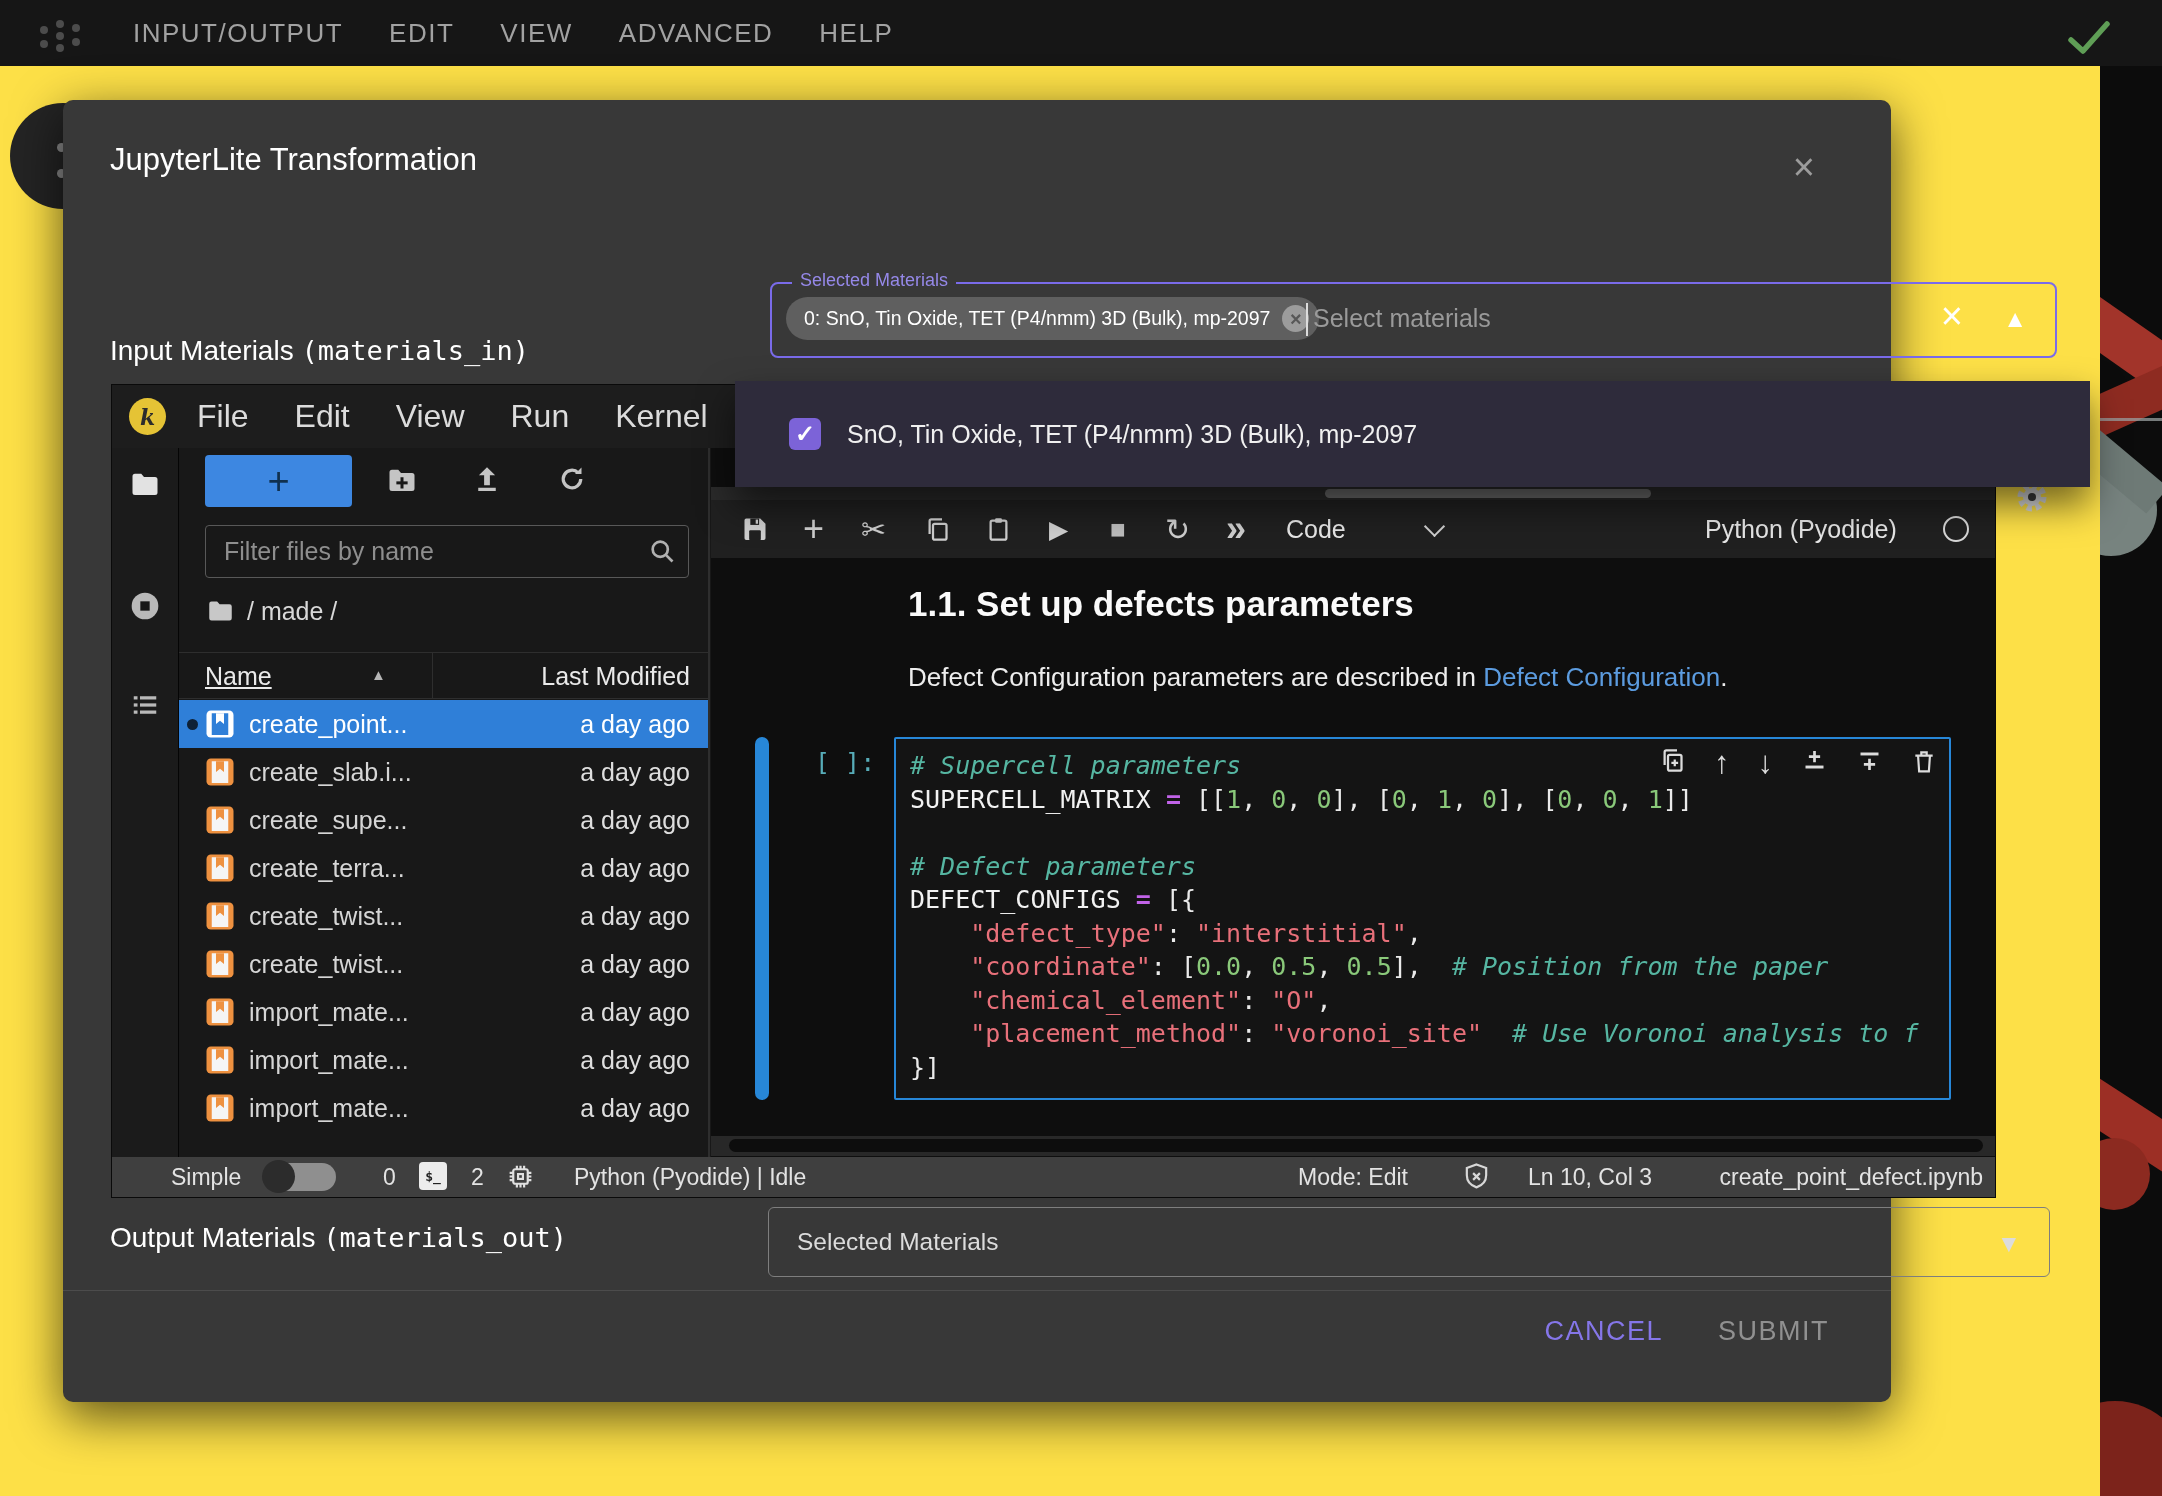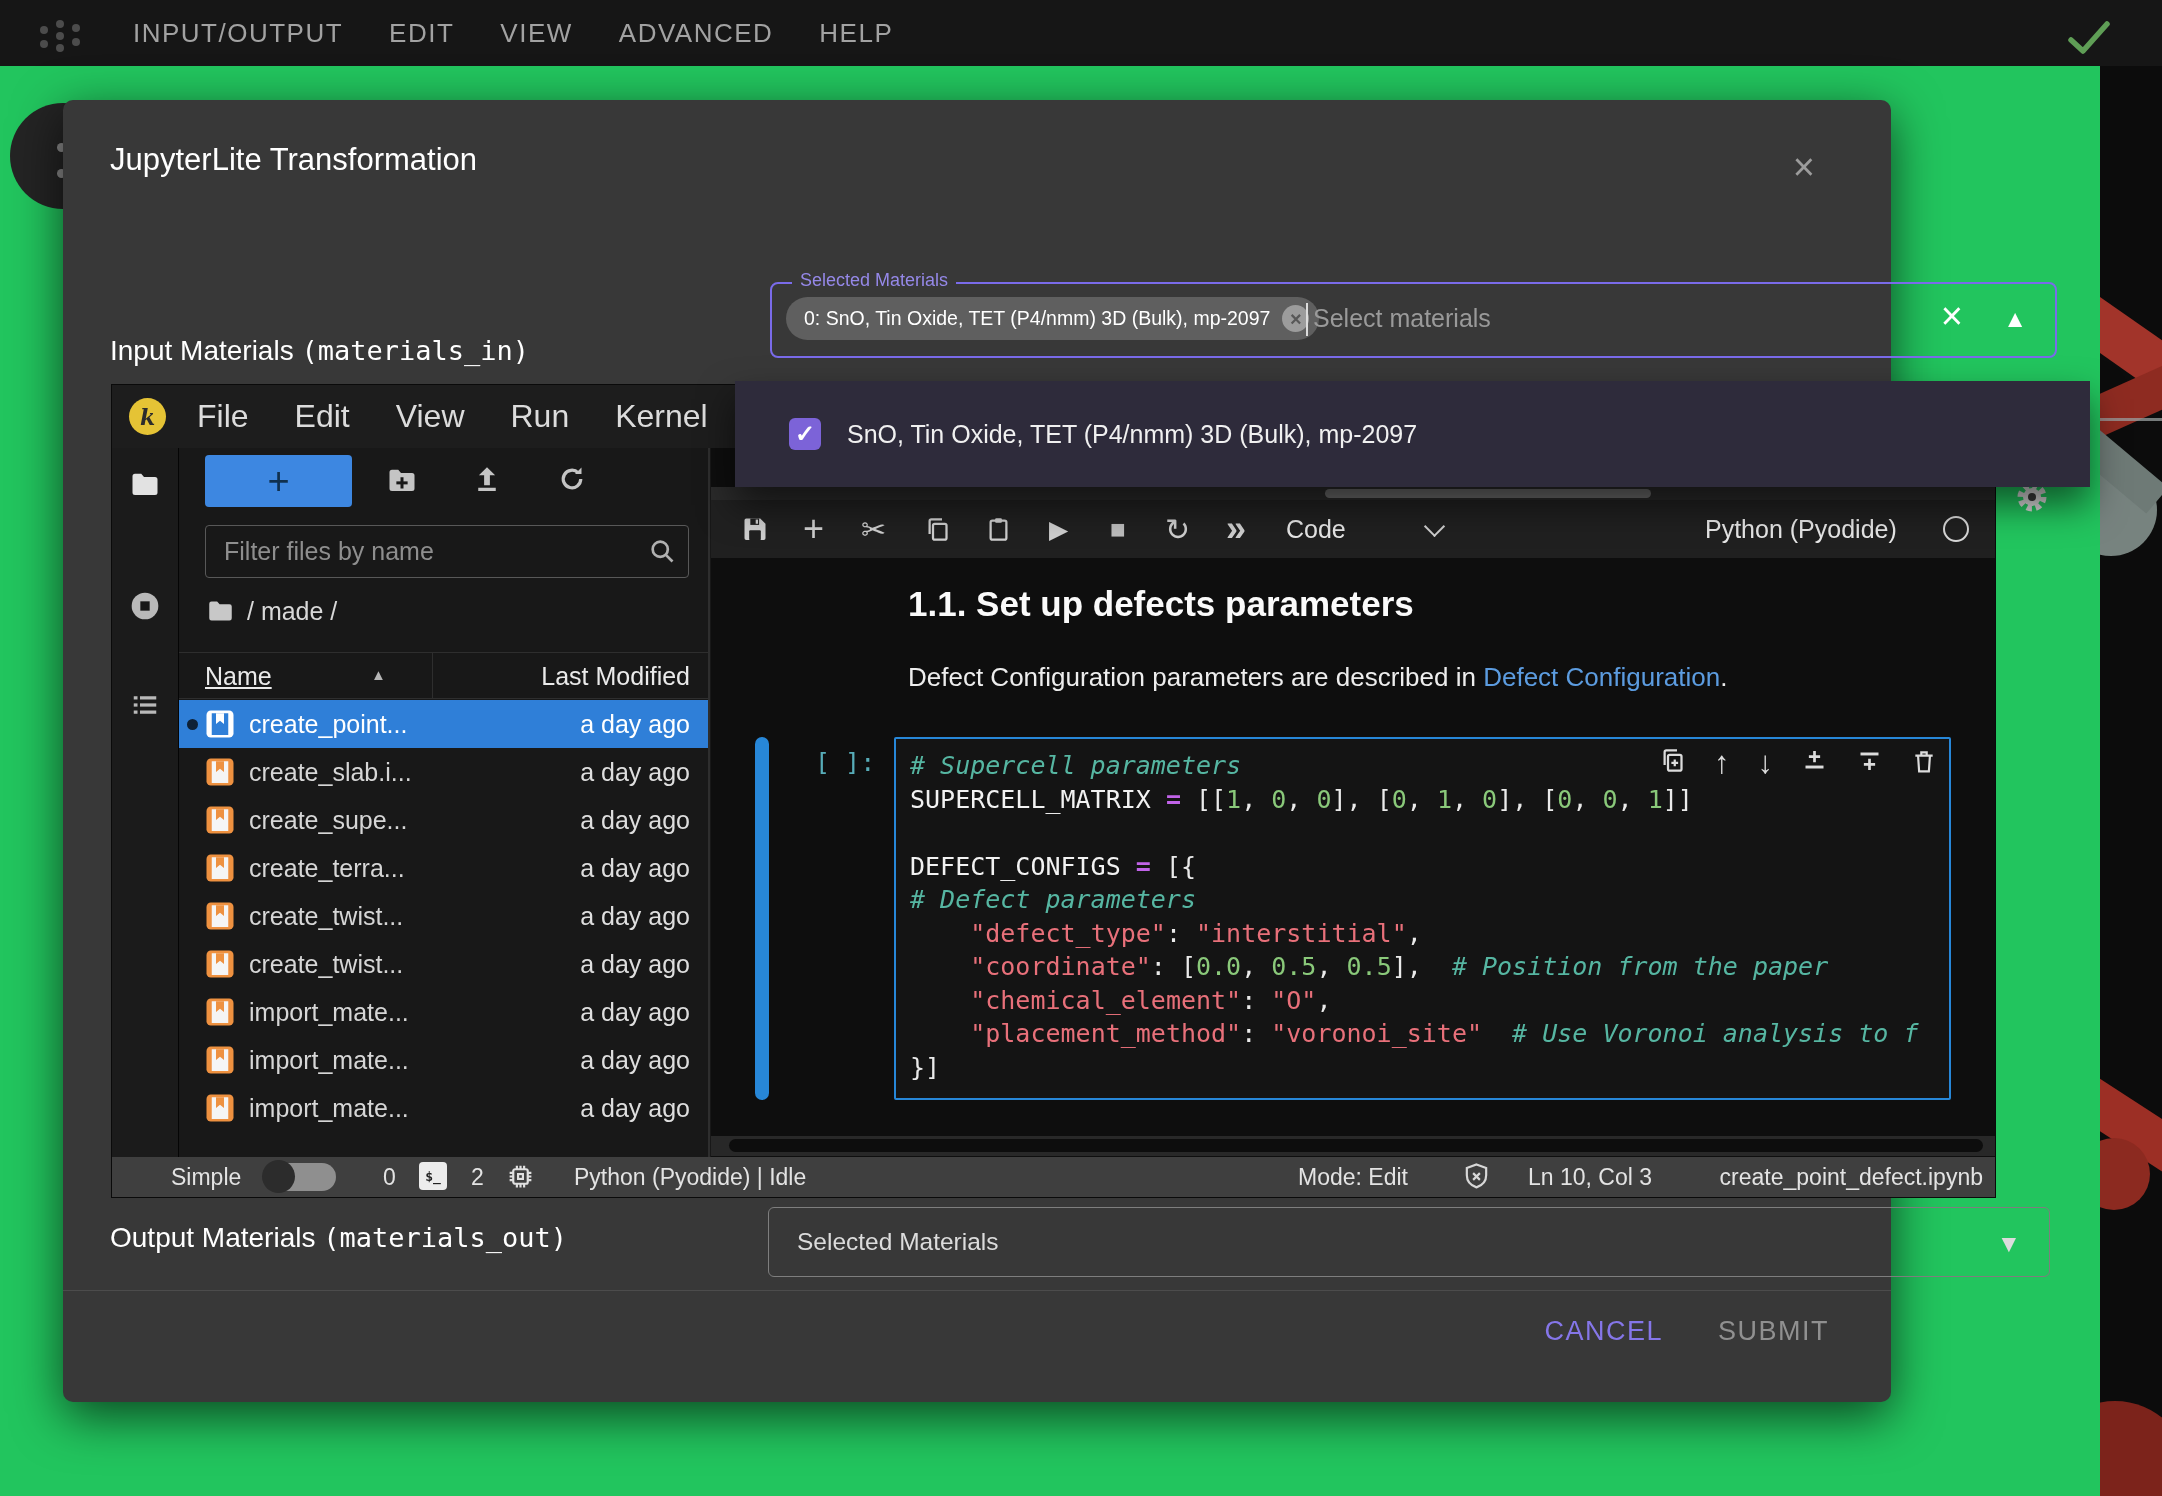--- a/index.html
+++ b/index.html
@@ -1,16 +1,16 @@
 <!DOCTYPE html>
 <html><head>
 <meta charset="utf-8">
 <style>
   html,body{margin:0;padding:0;background:#000;}
-  .canvas{position:relative;width:2162px;height:1496px;background:#22c55e;overflow:hidden;
+  .canvas{position:relative;width:2162px;height:1496px;background:#fde047;overflow:hidden;
           font-family:"Liberation Sans",sans-serif;color:#e0e0e0;}
   .mono{font-family:"DejaVu Sans Mono",monospace;}
   .abs{position:absolute;}
 
   
   .topbar{position:absolute;left:0;top:0;width:100%;height:66px;background:#161616;display:flex;align-items:center;}
   .logo-dots{position:absolute;left:40px;top:20px;width:44px;height:30px;}
   .logo-dots i{position:absolute;width:8px;height:8px;border-radius:50%;background:#4c4c4c;}
   .tnav{display:flex;margin-left:133px;gap:46px;}
   .tmi{color:#a2a2a2;font-size:26px;letter-spacing:1.5px;}
@@ -490,22 +490,22 @@
                 <svg width="26" height="26" viewBox="0 0 24 24" fill="none" stroke="#dcdcdc" stroke-width="2">
                     <path d="M4 7h16M9.5 7V4h5v3"></path>
                     <path d="M6.5 7l1 14.5h9l1-14.5"></path>
                   </svg>
               </span>
             </div>
             <div class="codewrap">
                 <div class="cline"><span class="tk-com"># Supercell parameters</span></div>
                 <div class="cline"><span class="tk-var">SUPERCELL_MATRIX</span><span class="tk-p"> </span><span class="tk-op">=</span><span class="tk-p"> [[</span><span class="tk-num">1</span><span class="tk-p">, </span><span class="tk-num">0</span><span class="tk-p">, </span><span class="tk-num">0</span><span class="tk-p">], [</span><span class="tk-num">0</span><span class="tk-p">, </span><span class="tk-num">1</span><span class="tk-p">, </span><span class="tk-num">0</span><span class="tk-p">], [</span><span class="tk-num">0</span><span class="tk-p">, </span><span class="tk-num">0</span><span class="tk-p">, </span><span class="tk-num">1</span><span class="tk-p">]]</span></div>
                 <div class="cline">&nbsp;</div>
+                <div class="cline"><span class="tk-com"># Defect parameters</span></div>
                 <div class="cline"><span class="tk-var">DEFECT_CONFIGS</span><span class="tk-p"> </span><span class="tk-op">=</span><span class="tk-p"> [{</span></div>
-                <div class="cline"><span class="tk-com"># Defect parameters</span></div>
                 <div class="cline"><span class="tk-p">    </span><span class="tk-str">"defect_type"</span><span class="tk-p">: </span><span class="tk-str">"interstitial"</span><span class="tk-p">,</span></div>
                 <div class="cline"><span class="tk-p">    </span><span class="tk-str">"coordinate"</span><span class="tk-p">: [</span><span class="tk-num">0.0</span><span class="tk-p">, </span><span class="tk-num">0.5</span><span class="tk-p">, </span><span class="tk-num">0.5</span><span class="tk-p">],  </span><span class="tk-com"># Position from the paper</span></div>
                 <div class="cline"><span class="tk-p">    </span><span class="tk-str">"chemical_element"</span><span class="tk-p">: </span><span class="tk-str">"O"</span><span class="tk-p">,</span></div>
                 <div class="cline"><span class="tk-p">    </span><span class="tk-str">"placement_method"</span><span class="tk-p">: </span><span class="tk-str">"voronoi_site"</span><span class="tk-p">  </span><span class="tk-com"># Use Voronoi analysis to f</span></div>
                 <div class="cline"><span class="tk-p">}]</span></div>
               </div>
           </div>
 
           <div class="hscroll">
               <div class="hthumb"></div>

